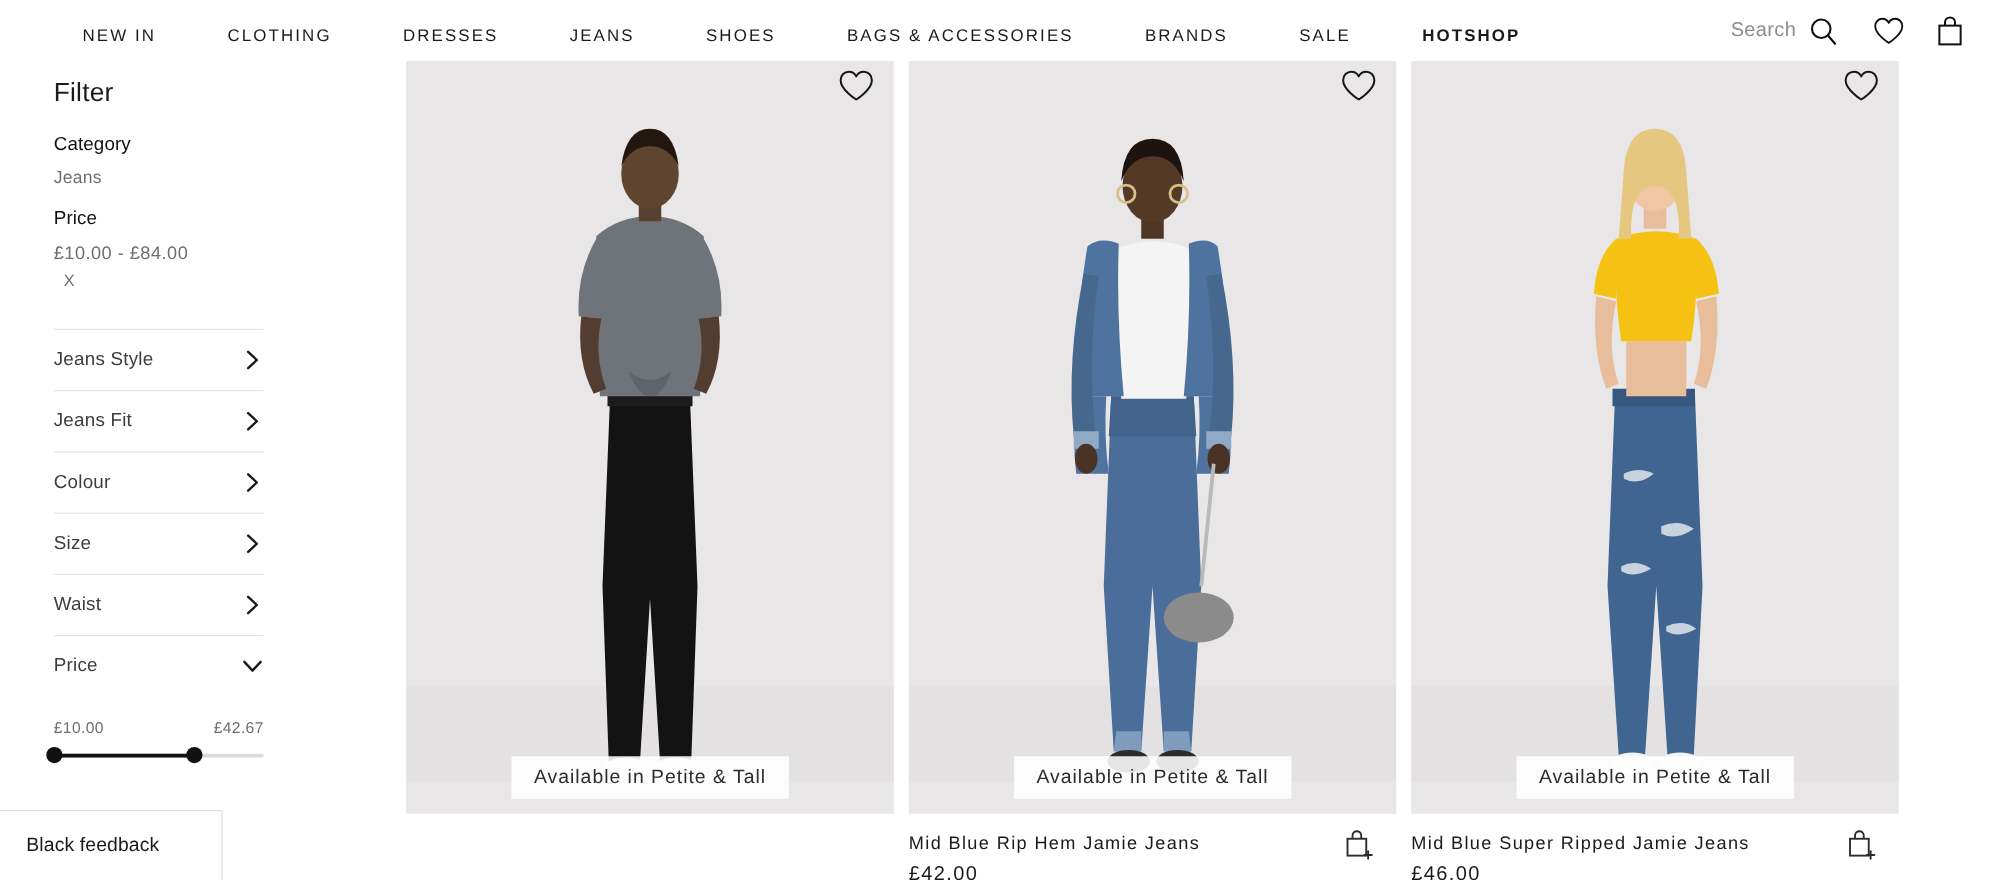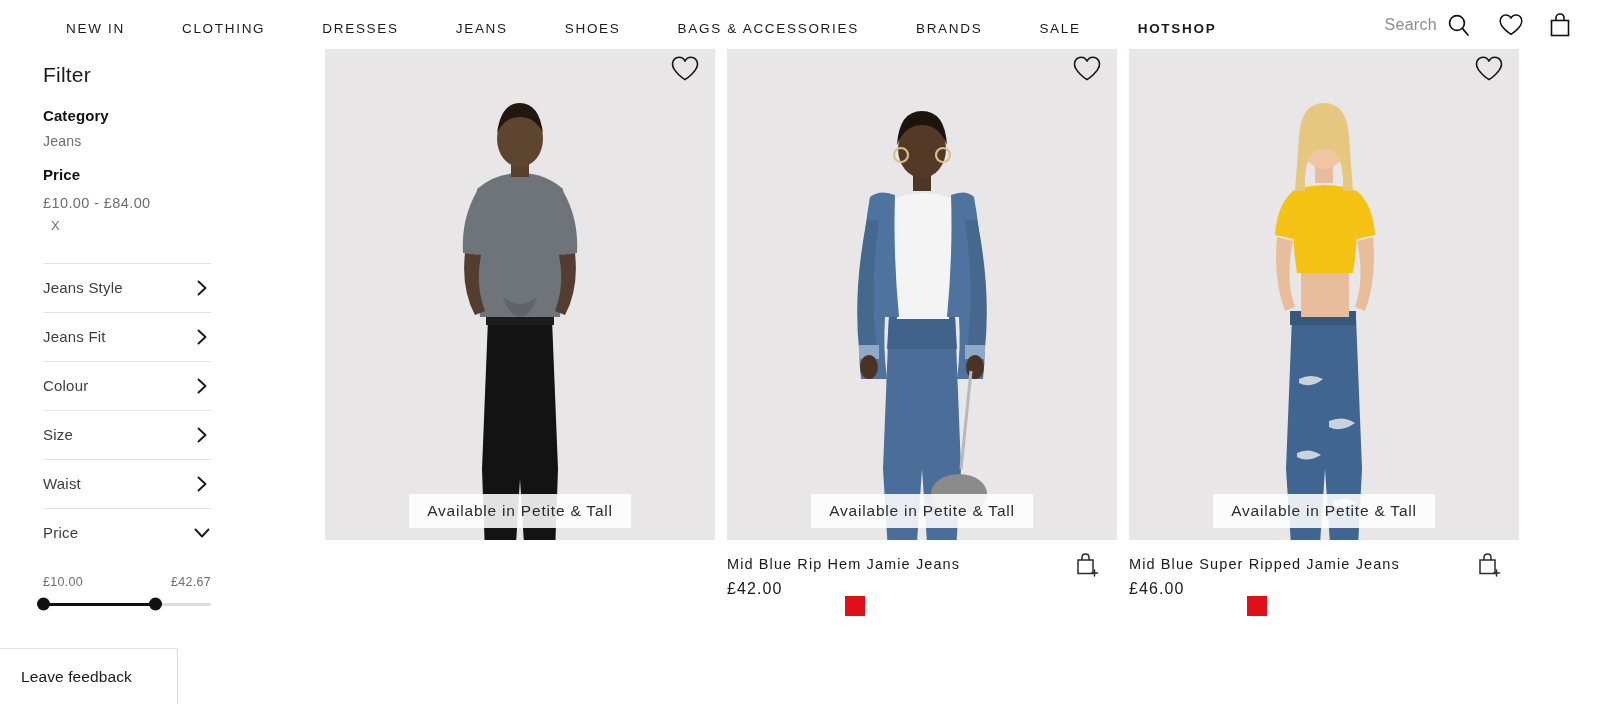--- a/index.html
+++ b/index.html
@@ -59,21 +59,21 @@
     overflow: hidden;
   }
   .sidebar-inner { padding: 0 33px 0 43px; }
 
   .filter-title {
     font-size: 21px; color: #1a1a1a;
     margin-top: 14px; margin-bottom: 20px;
     letter-spacing: 0.2px;
   }
   .group-heading {
-    font-size: 15px; font-weight: bold; color: #111;
+    font-size: 15px; font-weight: normal; color: #111;
     margin-bottom: 9px; letter-spacing: 0.1px;
   }
   .group-value {
     font-size: 14px; color: #6e6e6e;
     margin-bottom: 17px; letter-spacing: 0.2px;
   }
   .price-chip {
     font-size: 14.5px; color: #6e6e6e;
     letter-spacing: 0.4px;
     line-height: 1.55;
@@ -175,21 +175,21 @@
     position: absolute;
     top: 0;
     width: 390px;
   }
   .card-0 { left: 0px; }
   .card-1 { left: 402px; }
   .card-2 { left: 804px; }
 
   .card-media {
     position: relative;
-    width: 390px; height: 491px;
+    width: 390px; height: 602px;
     background: #e8e6e7;
     overflow: hidden;
     cursor: pointer;
   }
   .wishlist-btn {
     position: absolute;
     top: 3px; right: 13px;
     width: 34px; height: 34px;
     display: flex; align-items: center; justify-content: center;
     cursor: pointer;
@@ -371,21 +371,21 @@
       </div>
 
     </div>
   </div>
 
   <div class="sb-track"></div>
   <div class="sb-thumb"></div>
 </div>
 
 <div class="feedback">
-  <span class="feedback-label">Leave feedback</span>
+  <span class="feedback-label">Black feedback</span>
 </div>
 
 <div class="grid">
 
   <div class="card card-0">
     <div class="card-media">
       <svg class="fig" viewBox="0 0 390 577" preserveAspectRatio="xMidYMid slice">
         <rect x="0" y="0" width="390" height="577" fill="#e8e6e7"></rect>
         <rect x="0" y="500" width="390" height="77" fill="#e3e1e2"></rect>
 

